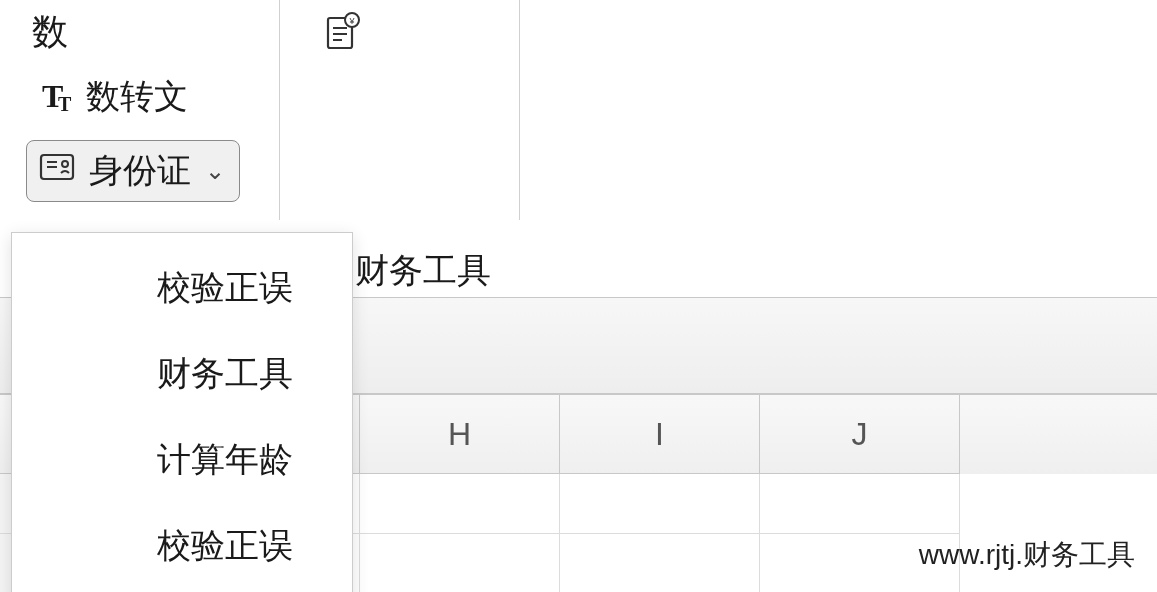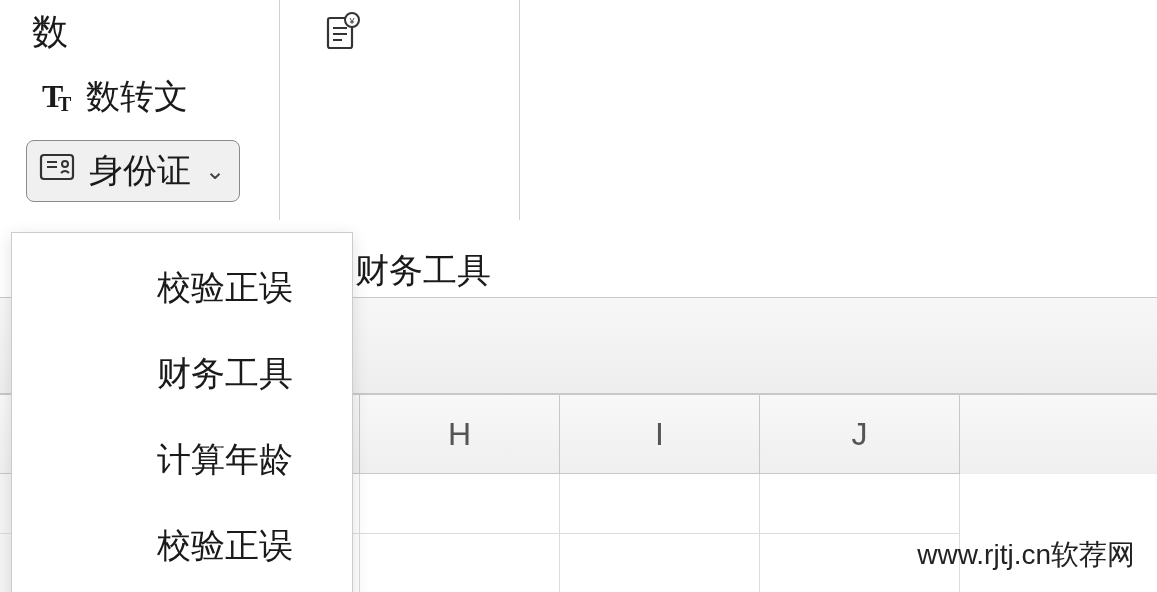--- a/index.html
+++ b/index.html
@@ -241,13 +241,13 @@
     <div class="grid-row">
       <div class="row-header"></div>
       <div class="grid-cell"></div>
       <div class="grid-cell"></div>
       <div class="grid-cell"></div>
       <div class="grid-cell"></div>
     </div>
   </div>
 </div>
 
-<div class="watermark">www.rjtj.cn软荐网</div>
+<div class="watermark">www.rjtj.财务工具</div>
 
 </body></html>

